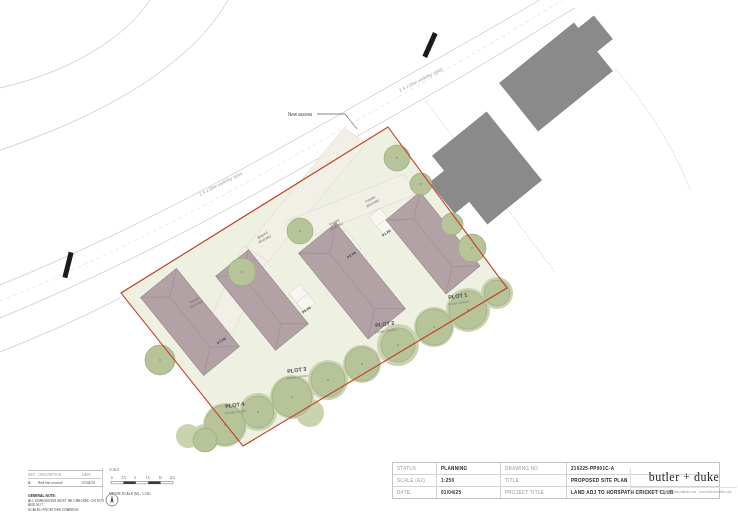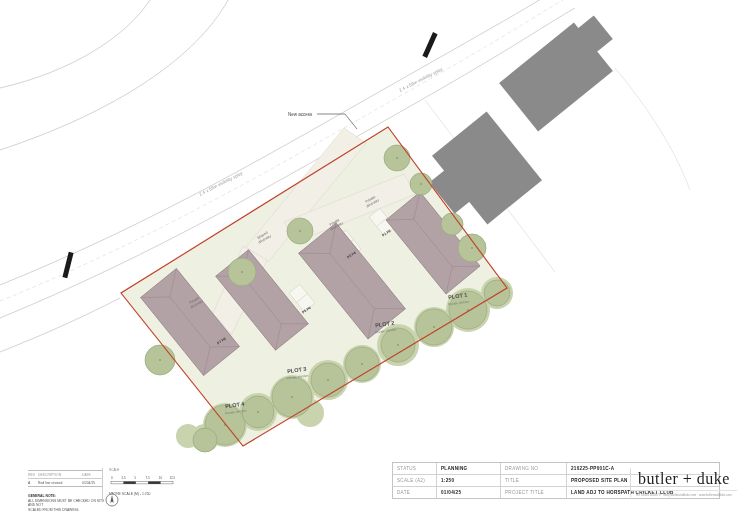--- a/index.html
+++ b/index.html
@@ -21,21 +21,21 @@
   .north{position:absolute;left:104px;top:32px;}
   
   .tblock{position:absolute;left:392px;top:2px;width:326px;border:0.5px solid #c4c4c4;}
   .tb-row{display:grid;grid-template-columns:44px 64px 66px 152px;border-bottom:0.5px solid #d2d2d2;}
   .tb-row:last-child{border-bottom:none;}
   .tb-cell{padding:3px 4px;border-right:0.5px solid #d2d2d2;font-size:4.6px;letter-spacing:0.3px;color:#999;white-space:nowrap;overflow:hidden;}
   .tb-val{color:#222;font-weight:bold;}
   .tb-cell:last-child{border-right:none;}
   
   .logo{position:absolute;left:630px;top:8px;width:106px;text-align:center;border-left:0.5px solid #ddd;padding-top:2px;}
-  .logo-name{font-family:"Liberation Serif",serif;font-size:16px;color:#1d1d1d;letter-spacing:0.5px;}
+  .logo-name{font-family:"Liberation Serif",serif;font-size:12px;color:#1d1d1d;letter-spacing:0.5px;}
   .logo-contact{font-size:3px;color:#9a9a9a;margin-top:2px;border-top:0.5px solid #e2e2e2;padding-top:1.5px;white-space:nowrap;overflow:hidden;}
 </style>
 </head>
 <body>
 
 <div class="page">
 
   <svg class="plan-svg" width="738" height="460" viewBox="0 0 738 460">
 
     <g fill="none" stroke="#c8c8c8" stroke-width="0.8">

